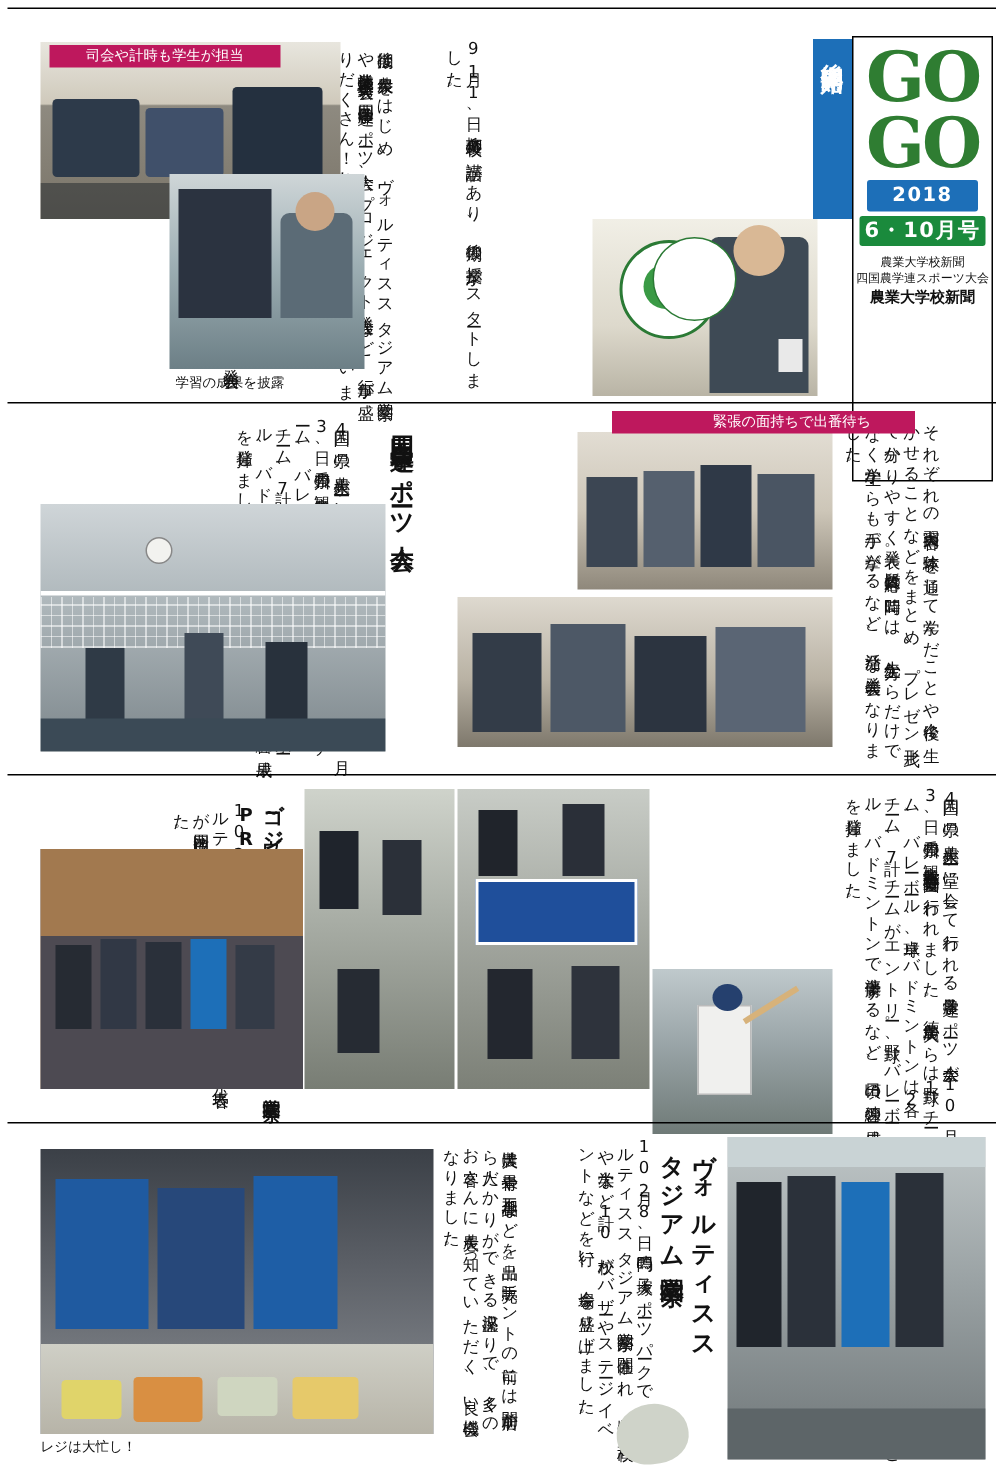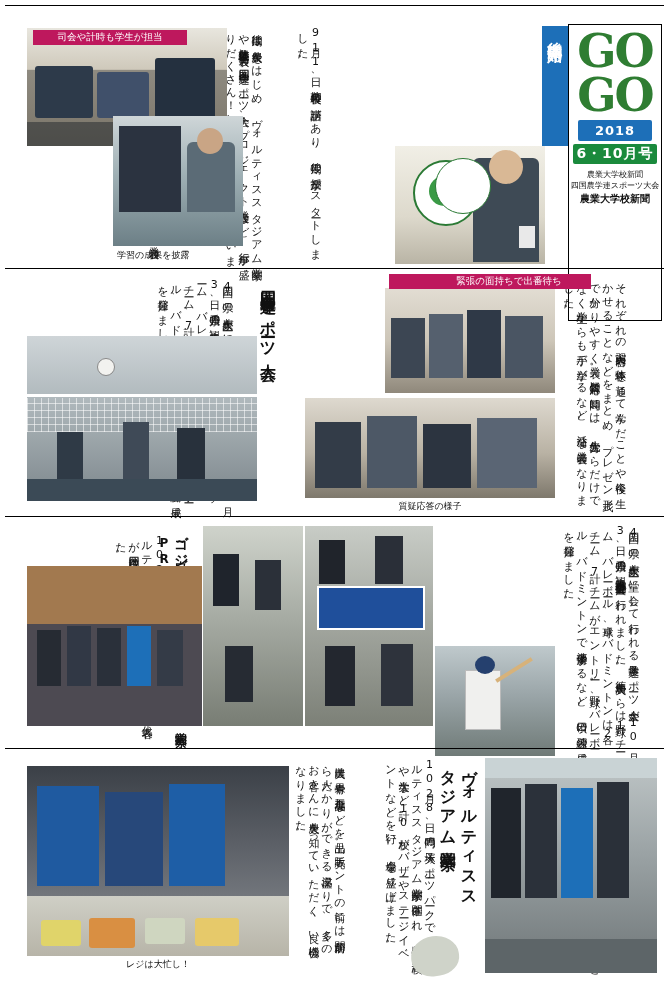--- a/index.html
+++ b/index.html
@@ -164,32 +164,31 @@
       <div class="vt" style="font-size:11px;height:226px;">それぞれの実習内容や体験を通じて学んだことや今後に生かせることなどをまとめ、プレゼン形式で分かりやすく発表。質疑応答の時間には、先生方からだけでなく学生からも手が挙がるなど、活発な発表会になりました。</div>
     </div>
 
     <div class="photo" style="left:380px;top:282px;width:170px;height:105px;background:
          linear-gradient(180deg,#e2ddd3 0%,#cdc6b8 50%,#8f887b 100%);">
       <div style="position:absolute;left:6px;top:30px;width:34px;height:60px;background:#3c4653;"></div>
       <div style="position:absolute;left:44px;top:26px;width:34px;height:64px;background:#55606e;"></div>
       <div style="position:absolute;left:82px;top:22px;width:34px;height:68px;background:#2f3947;"></div>
       <div style="position:absolute;left:120px;top:28px;width:38px;height:62px;background:#4a5563;"></div>
     </div>
-    <div class="blackcap" style="left:384px;top:268px;width:160px;padding-left:40px;">
+    <div class="blackcap" style="left:403px;top:268px;width:160px;padding-left:40px;">
       <span>緊張の面持ちで出番待ち</span>
     </div>
 
     <div class="photo" style="left:300px;top:392px;width:250px;height:100px;background:
          linear-gradient(180deg,#ded9cf 0%,#b9b2a4 55%,#7e786c 100%);">
       <div style="position:absolute;left:10px;top:24px;width:46px;height:66px;background:#333c48;"></div>
       <div style="position:absolute;left:62px;top:18px;width:50px;height:72px;background:#4d5866;"></div>
       <div style="position:absolute;left:118px;top:26px;width:48px;height:64px;background:#2c3440;"></div>
       <div style="position:absolute;left:172px;top:20px;width:60px;height:70px;background:#5a6574;"></div>
     </div>
-    <div style="position:absolute;left:300px;top:494px;width:250px;text-align:center;font-size:9px;">質疑応答の様子</div>
 
     <div style="position:absolute;left:252px;top:272px;height:200px;">
       <div class="vtitle" style="font-size:16px;height:198px;">四国農学連スポーツ大会</div>
     </div>
     <div style="position:absolute;left:150px;top:272px;width:100px;height:225px;">
       <div class="vt" style="font-size:11px;height:223px;">四国4県の農大生が一堂に会して行われる農学連スポーツ大会が10月3日、香川県の観音寺市総合運動公園で行われました。徳島農大からは野球1チーム、バレーボール、卓球、バドミントンは各2チーム、計7チームがエントリー。野球、バレーボール、バドミントンで準優勝するなど、日頃の練習の成果を発揮しました。</div>
     </div>
 
     <div class="photo" style="left:22px;top:330px;width:230px;height:165px;background:
          linear-gradient(180deg,#cfd5d8 0%,#aeb7bb 40%,#7d878c 100%);">
@@ -285,16 +284,16 @@
          linear-gradient(180deg,#3b4047 0%,#5b5f66 40%,#8b8f94 100%);">
       <div style="position:absolute;left:10px;top:20px;width:62px;height:100px;background:#1f5aa0;"></div>
       <div style="position:absolute;left:78px;top:26px;width:58px;height:94px;background:#27487a;"></div>
       <div style="position:absolute;left:142px;top:18px;width:56px;height:102px;background:#1e5ea6;"></div>
       <div style="position:absolute;left:0;bottom:0;width:100%;height:60px;background:linear-gradient(180deg,#cfcfc6 0%,#b7b4a8 100%);"></div>
       <div style="position:absolute;left:14px;bottom:10px;width:40px;height:26px;background:#e0d46a;border-radius:3px;"></div>
       <div style="position:absolute;left:62px;bottom:8px;width:46px;height:30px;background:#d98f42;border-radius:3px;"></div>
       <div style="position:absolute;left:118px;bottom:12px;width:40px;height:26px;background:#cfd6c0;border-radius:3px;"></div>
       <div style="position:absolute;left:168px;bottom:10px;width:44px;height:28px;background:#e6c96a;border-radius:3px;"></div>
     </div>
-    <div style="position:absolute;left:22px;top:952px;width:262px;text-align:center;font-size:9px;">レジは大忙し！</div>
+    <div style="position:absolute;left:22px;top:952px;width:262px;text-align:left;font-size:9px;">レジは大忙し！</div>
 
   </div>
 </div>
 
 </body></html>

